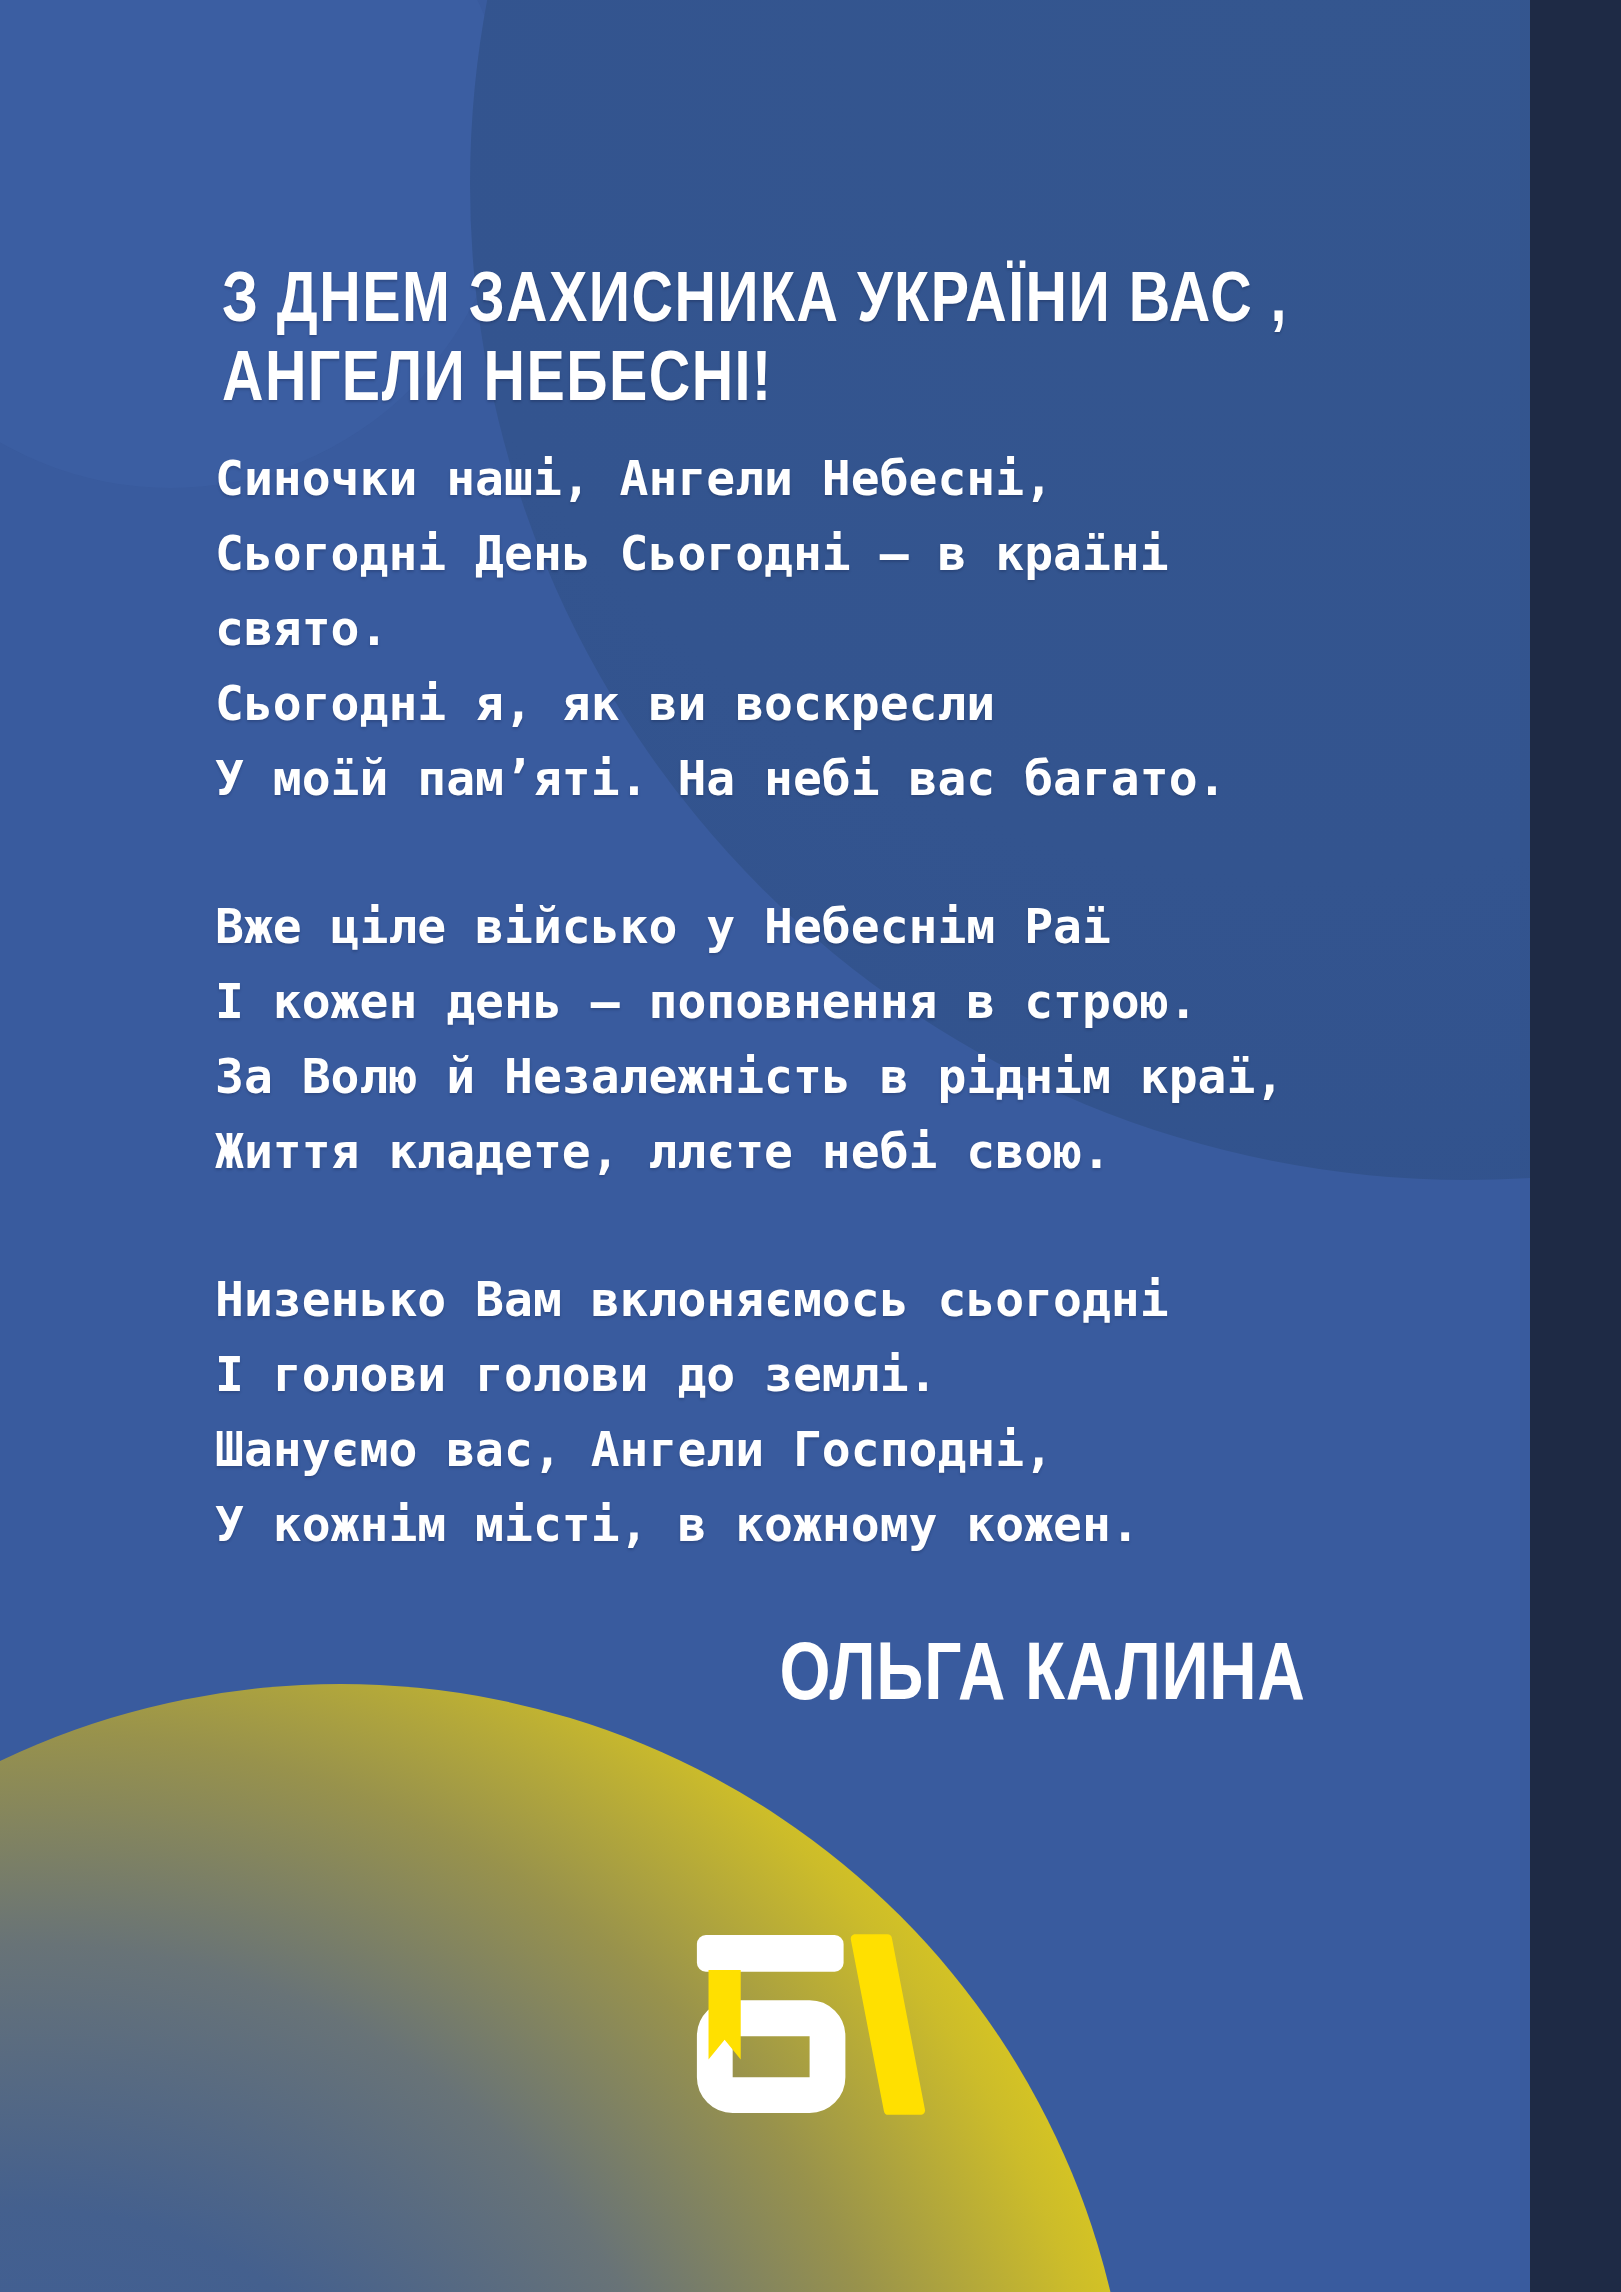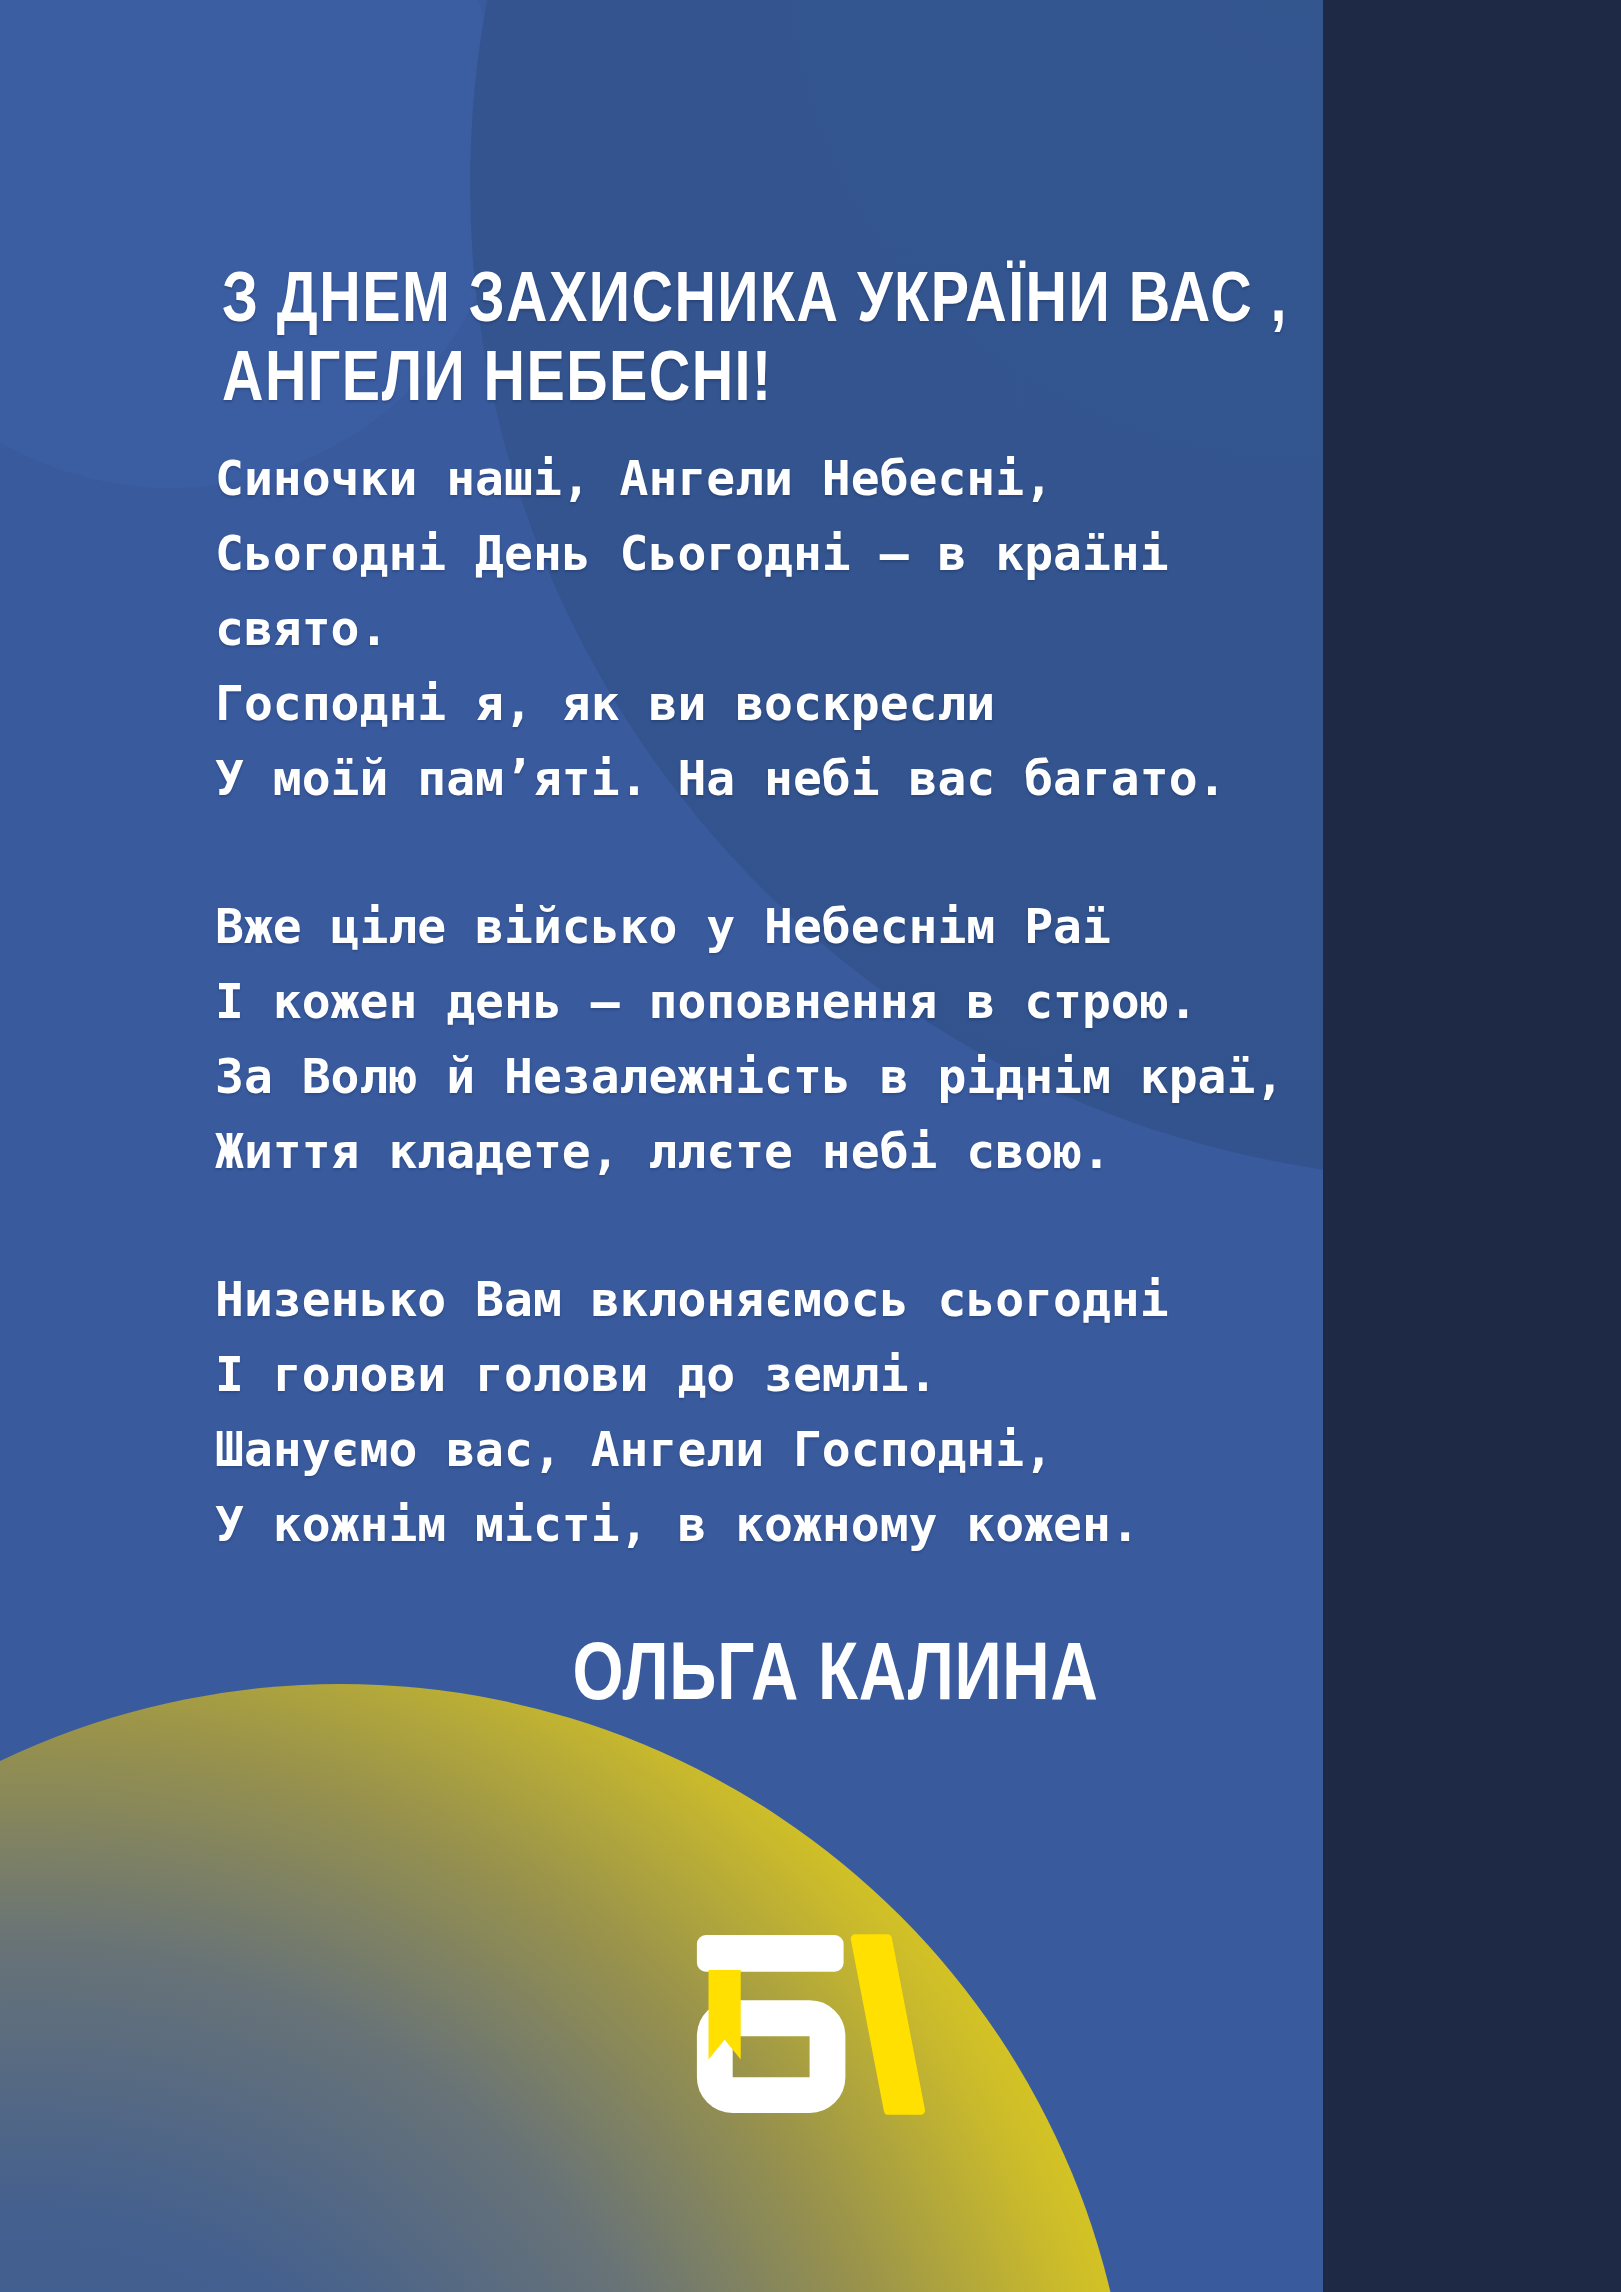--- a/index.html
+++ b/index.html
@@ -1,18 +1,18 @@
 <!DOCTYPE html>
 <html style="font-size:14.3px"><head>
 <meta charset="utf-8">
 <style>
   html,body{margin:0;padding:0;background:#1e2a45;}
   .page{
     position:relative;
-    width:1323px;height:2293px;
+    width:1530px;height:2293px;
     overflow:hidden;
     background:#395b9e;
     font-family:"Liberation Sans", sans-serif;
   }
   
   .circle-dark{
     position:absolute;
     left:470px;top:-812px;
     width:1992px;height:1992px;
     border-radius:50%;
@@ -87,21 +87,21 @@
     <h1 class="title">
       <span class="title-line">З ДНЕМ ЗАХИСНИКА УКРАЇНИ ВАС ,</span>
       <span class="title-line">АНГЕЛИ НЕБЕСНІ!</span>
     </h1>
 
     <div class="poem">
       <p class="stanza">
         <span class="poem-line">Синочки наші, Ангели Небесні,</span>
         <span class="poem-line">Сьогодні День Сьогодні — в країні</span>
         <span class="poem-line">свято.</span>
-        <span class="poem-line">Господні я, як ви воскресли</span>
+        <span class="poem-line">Сьогодні я, як ви воскресли</span>
         <span class="poem-line">У моїй пам’яті. На небі вас багато.</span>
       </p>
       <p class="stanza">
         <span class="poem-line">Вже ціле військо у Небеснім Раї</span>
         <span class="poem-line">І кожен день — поповнення в строю.</span>
         <span class="poem-line">За Волю й Незалежність в ріднім краї,</span>
         <span class="poem-line">Життя кладете, ллєте небі свою.</span>
       </p>
       <p class="stanza">
         <span class="poem-line">Низенько Вам вклоняємось сьогодні</span>

